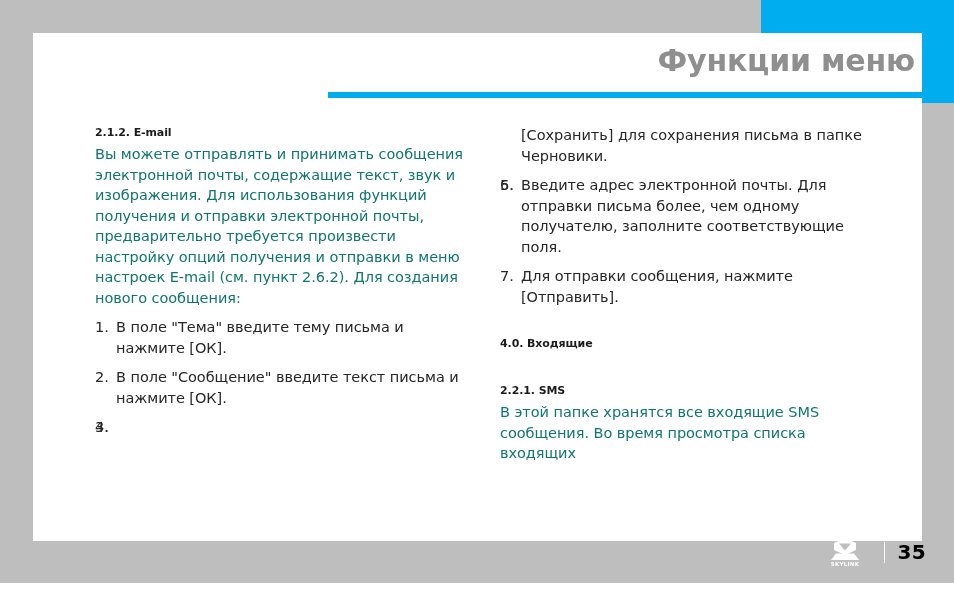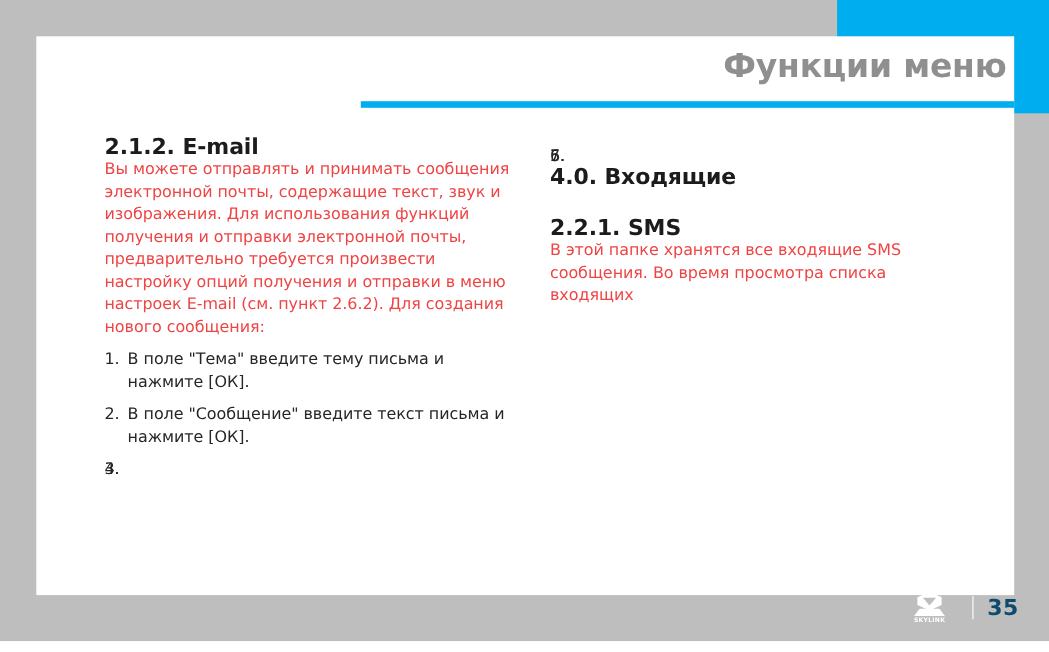--- a/index.html
+++ b/index.html
@@ -81,32 +81,32 @@
     top: 0;
     width: 380px;
     overflow: hidden;
     height: 418px;
   }
   .col-left  { left: 62px; }
   .col-right { left: 467px; }
 
   h3.sec-heading {
     margin: 0 0 1px 0;
-    font-size: 20px;
+    font-size: 11px;
     font-weight: bold;
     color: #1c1c1c;
     line-height: 20px;
     letter-spacing: -0.1px;
   }
   h3.sec-heading.spaced { margin-top: 27px; }
 
   p.body-text {
     margin: 0;
     font-size: 14.5px;
-    color: #ef4444;
+    color: #0f766e;
     line-height: 20.5px;
     letter-spacing: -0.05px;
   }
 
   ol.steps {
     margin: 9px 0 0 0;
     padding: 0;
     list-style: none;
     counter-reset: none;
   }
@@ -153,21 +153,21 @@
   }
   .footer-sep {
     width: 1px;
     height: 21px;
     background: #ffffff;
     margin: 0 13px 0 16px;
   }
   .page-no {
     font-size: 20px;
     font-weight: bold;
-    color: #0c4a6e;
+    color: #000000;
     line-height: 22px;
     letter-spacing: 0.3px;
     text-align: right;
   }
 </style>
 </head>
 <body>
 
 <div class="page">
 
@@ -198,28 +198,33 @@
             <span class="num">3.</span>
           </li>
           <li>
             <span class="num">4.</span>
           </li>
         </ol>
       </div>
 
       <div class="col col-right">
         <ol class="steps tight">
+          <li class="no-num">
+            <span>[Сохранить] для сохранения письма в папке Черновики.</span>
+          </li>
           <li>
             <span class="num">5.</span>
           </li>
           <li>
             <span class="num">6.</span>
+            <span>Введите адрес электронной почты. Для отправки письма более, чем одному получателю, заполните соответствующие поля.</span>
           </li>
           <li>
             <span class="num">7.</span>
+            <span>Для отправки сообщения, нажмите [Отправить].</span>
           </li>
         </ol>
 
         <h3 class="sec-heading spaced">4.0. Входящие</h3>
 
         <h3 class="sec-heading spaced">2.2.1. SMS</h3>
         <p class="body-text">В этой папке хранятся все входящие SMS сообщения. Во время просмотра списка входящих</p>
       </div>
 
     </div>

